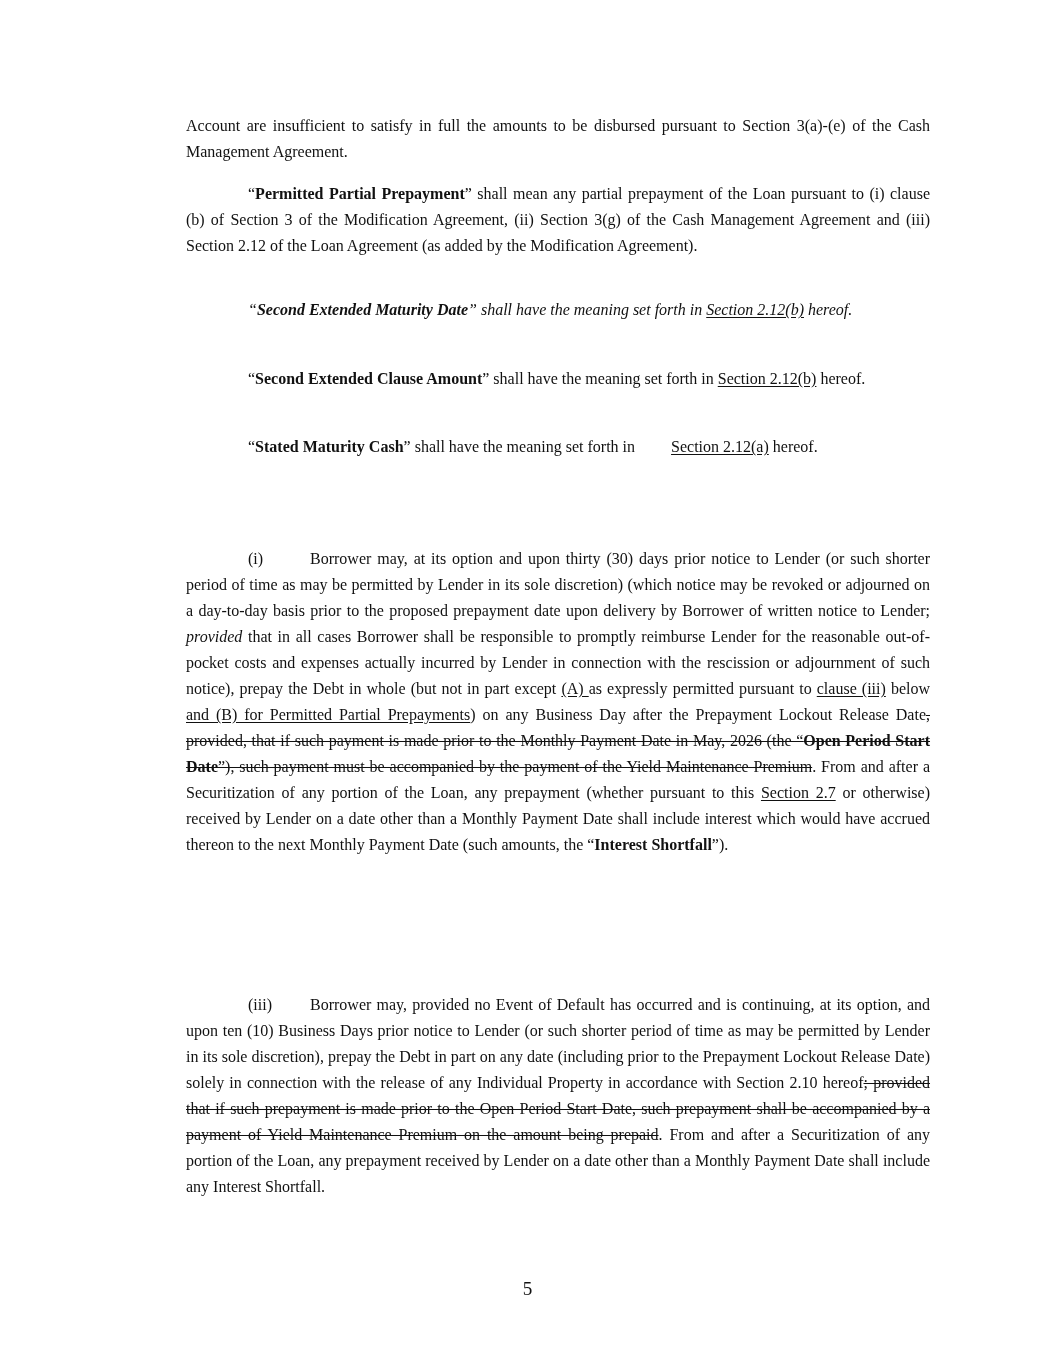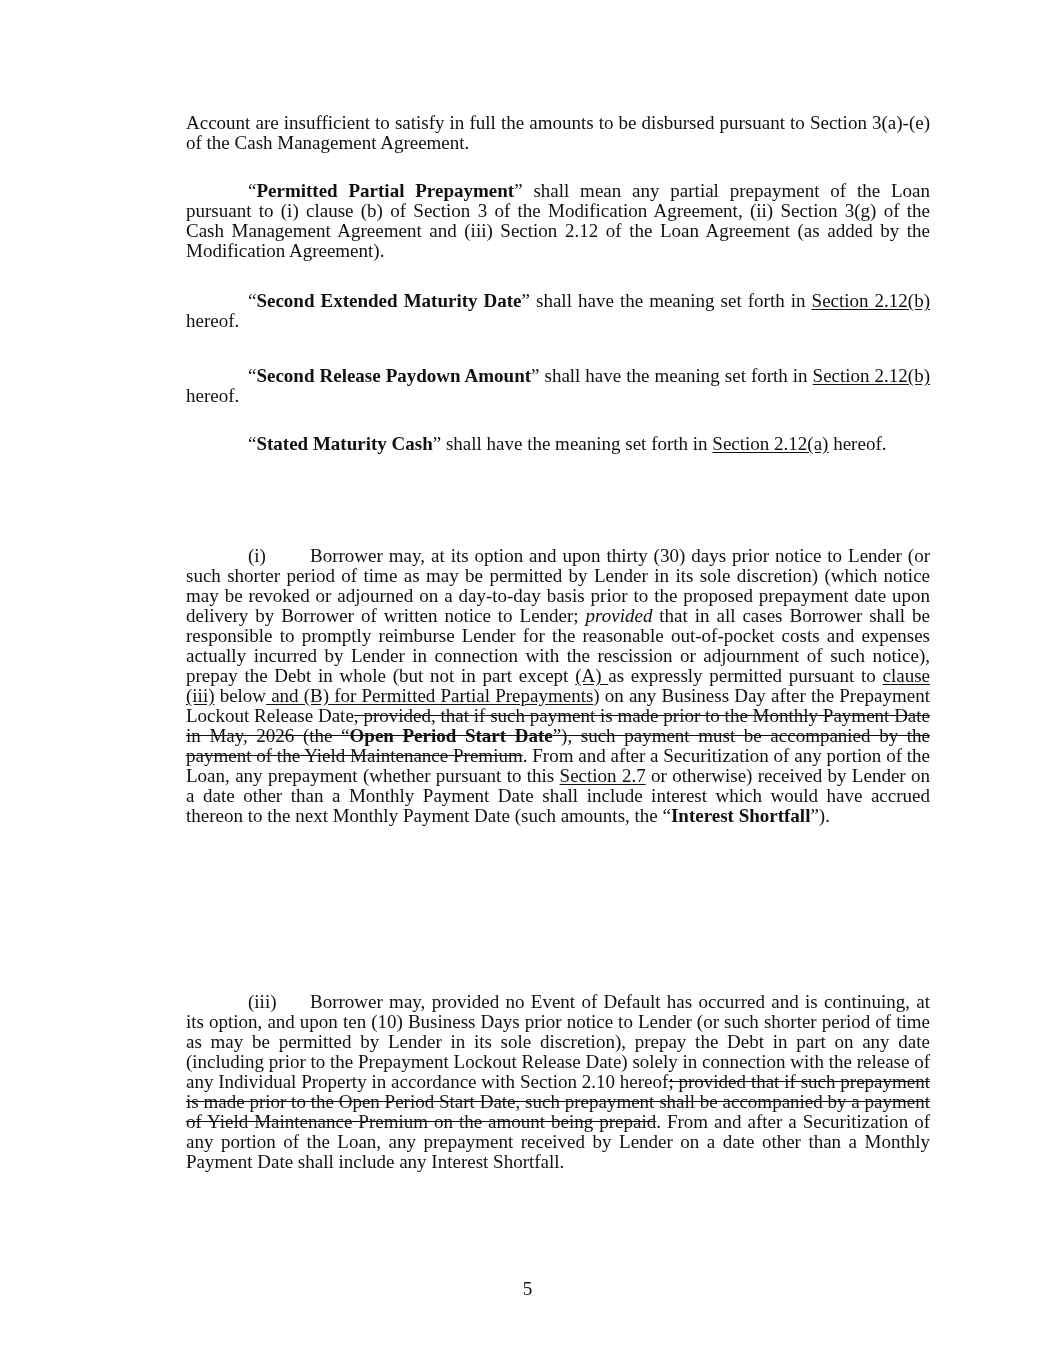--- a/index.html
+++ b/index.html
@@ -1,40 +1,40 @@
 <!DOCTYPE html>
 <html><head>
 <meta charset="utf-8">
 <style>
   html, body { margin: 0; padding: 0; background: #ffffff; }
   body { width: 1055px; height: 1365px; position: relative; overflow: hidden;
          font-family: "Liberation Serif", "DejaVu Serif", serif; color: #111; }
   .page { position: absolute; left: 0; top: 0; width: 1055px; height: 1365px; }
-  .p { position: absolute; font-size: 19px; line-height: 20px; text-align: justify; }
+  .p { position: absolute; font-size: 16px; line-height: 26px; text-align: justify; }
   .blk { left: 186px; width: 744px; }
   .full { left: 124px; width: 806px; }
   .ind { display: inline-block; width: 62px; }
   .lbl { display: inline-block; width: 62px; }
   .pagenum { position: absolute; top: 1277px; left: 0; width: 1055px; text-align: center;
              font-size: 19.2px; line-height: 23px; }
 </style>
 </head>
 <body>
 
 <div class="page">
 
   <div class="p blk" style="top:113px;"><span>Account are insufficient to satisfy in full the amounts to be disbursed pursuant to Section 3(a)-(e) of the Cash Management Agreement.</span></div>
 
   <div class="p blk" style="top:181px;"><span class="ind"></span><span>“</span><span style="font-weight: bold;">Permitted Partial Prepayment</span><span>” shall mean any partial prepayment of the Loan pursuant to (i) clause (b) of Section 3 of the Modification Agreement, (ii) Section 3(g) of the Cash Management Agreement and (iii) Section 2.12 of the Loan Agreement (as added by the Modification Agreement).</span></div>
 
-  <div class="p blk" style="top:291px;"><span class="ind"></span><span>“</span><span style="font-weight: bold;">Second Extended Maturity Date</span><span>” shall have the meaning set forth in </span><span style="text-decoration: underline; text-underline-offset: 2px;">Section 2.12(b)</span><span> hereof.</span></div>
+  <div class="p blk" style="top:297px;font-style:italic;"><span class="ind"></span><span>“</span><span style="font-weight: bold;">Second Extended Maturity Date</span><span>” shall have the meaning set forth in </span><span style="text-decoration: underline; text-underline-offset: 2px;">Section 2.12(b)</span><span> hereof.</span></div>
 
-  <div class="p blk" style="top:366px;"><span class="ind"></span><span>“</span><span style="font-weight: bold;">Second Release Paydown Amount</span><span>” shall have the meaning set forth in </span><span style="text-decoration: underline; text-underline-offset: 2px;">Section 2.12(b)</span><span> hereof.</span></div>
+  <div class="p blk" style="top:366px;"><span class="ind"></span><span>“</span><span style="font-weight: bold;">Second Extended Clause Amount</span><span>” shall have the meaning set forth in </span><span style="text-decoration: underline; text-underline-offset: 2px;">Section 2.12(b)</span><span> hereof.</span></div>
 
-  <div class="p blk" style="top:434px;"><span class="ind"></span><span>“</span><span style="font-weight: bold;">Stated Maturity Cash</span><span>” shall have the meaning set forth in </span><span style="text-decoration: underline; text-underline-offset: 2px;">Section 2.12(a)</span><span> hereof.</span></div>
+  <div class="p blk" style="top:434px;"><span class="ind"></span><span>“</span><span style="font-weight: bold;">Stated Maturity Cash</span><span>” shall have the meaning set forth in </span><span style="text-decoration: underline; text-underline-offset: 2px; margin-left: 32px;">Section 2.12(a)</span><span> hereof.</span></div>
 
 
   <div class="p blk" style="top:546px;"><span class="ind" style="width: 62px;"></span><span class="lbl">(i)</span><span>Borrower may, at its option and upon thirty (30) days prior notice to Lender (or such shorter period of time as may be permitted by Lender in its sole discretion) (which notice may be revoked or adjourned on a day-to-day basis prior to the proposed prepayment date upon delivery by Borrower of written notice to Lender; </span><span style="font-style: italic;">provided</span><span> that in all cases Borrower shall be responsible to promptly reimburse Lender for the reasonable out-of-pocket costs and expenses actually incurred by Lender in connection with the rescission or adjournment of such notice), prepay the Debt in whole (but not in part except </span><span style="text-decoration: underline; text-underline-offset: 2px;">(A) </span><span>as expressly permitted pursuant to </span><span style="text-decoration: underline; text-underline-offset: 2px;">clause (iii)</span><span> below</span><span style="text-decoration: underline; text-underline-offset: 2px;"> and (B) for Permitted Partial Prepayments</span><span>) on any Business Day after the Prepayment Lockout Release Date</span><span style="text-decoration: line-through;">, provided, that if such payment is made prior to the Monthly Payment Date in May, 2026 (the “</span><span style="font-weight: bold; text-decoration: line-through;">Open Period Start Date</span><span style="text-decoration: line-through;">”), such payment must be accompanied by the payment of the Yield Maintenance Premium</span><span>.  From and after a Securitization of any portion of the Loan, any prepayment (whether pursuant to this </span><span style="text-decoration: underline; text-underline-offset: 2px;">Section 2.7</span><span> or otherwise) received by Lender on a date other than a Monthly Payment Date shall include interest which would have accrued thereon to the next Monthly Payment Date (such amounts, the “</span><span style="font-weight: bold;">Interest Shortfall</span><span>”).</span></div>
 
 
   <div class="p blk" style="top:992px;"><span class="ind" style="width: 62px;"></span><span class="lbl">(iii)</span><span>Borrower may, provided no Event of Default has occurred and is continuing, at its option, and upon ten (10) Business Days prior notice to Lender (or such shorter period of time as may be permitted by Lender in its sole discretion), prepay the Debt in part on any date (including prior to the Prepayment Lockout Release Date) solely in connection with the release of any Individual Property in accordance with Section 2.10 hereof</span><span style="text-decoration: line-through;">; provided that if such prepayment is made prior to the Open Period Start Date, such prepayment shall be accompanied by a payment of Yield Maintenance Premium on the amount being prepaid</span><span>. From and after a Securitization of any portion of the Loan, any prepayment received by Lender on a date other than a Monthly Payment Date shall include any Interest Shortfall.</span></div>
 
   <div class="pagenum">5</div>
 </div>
 

